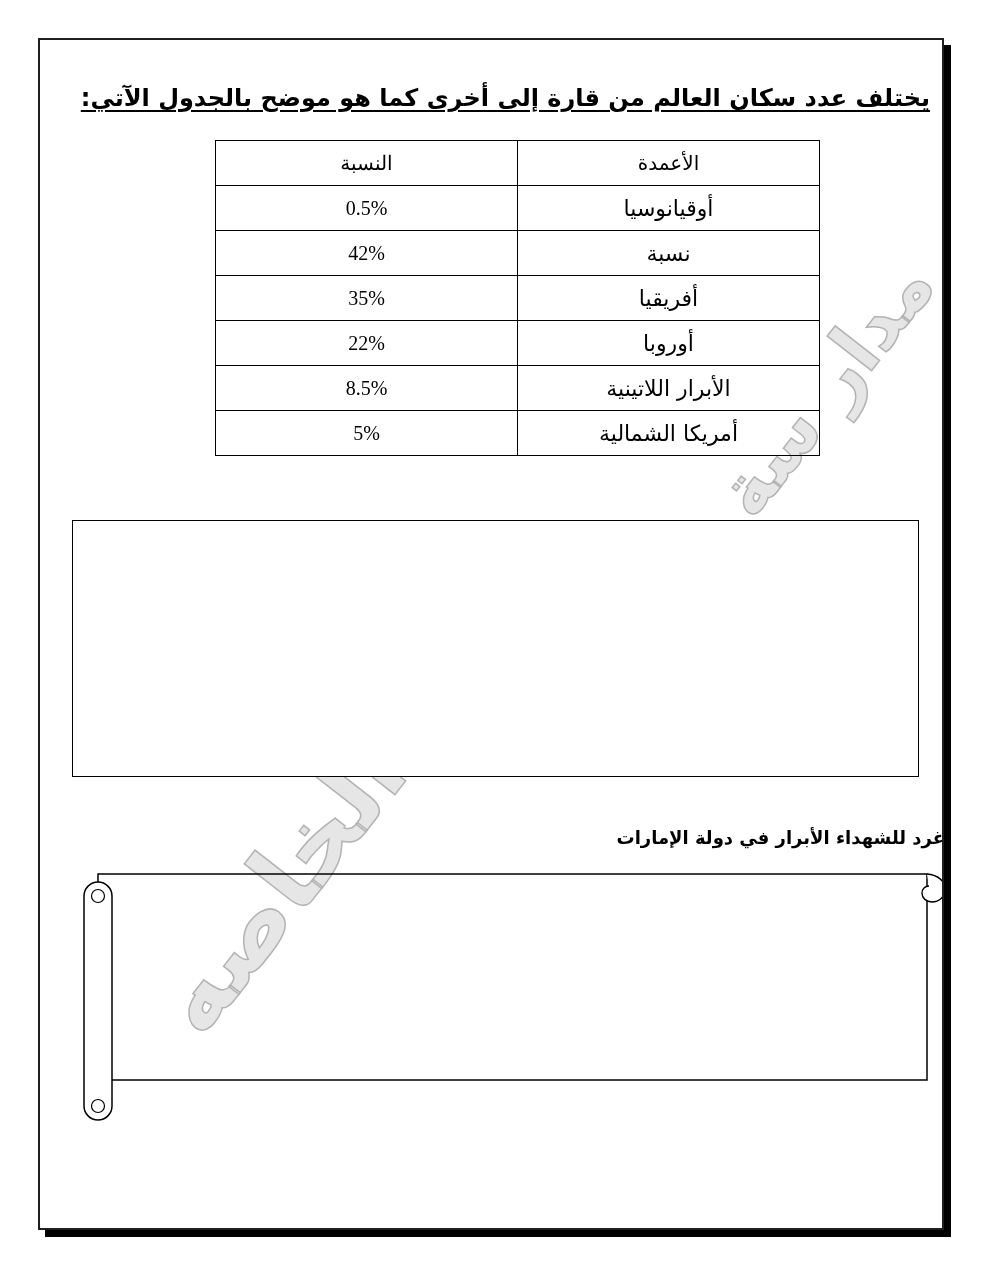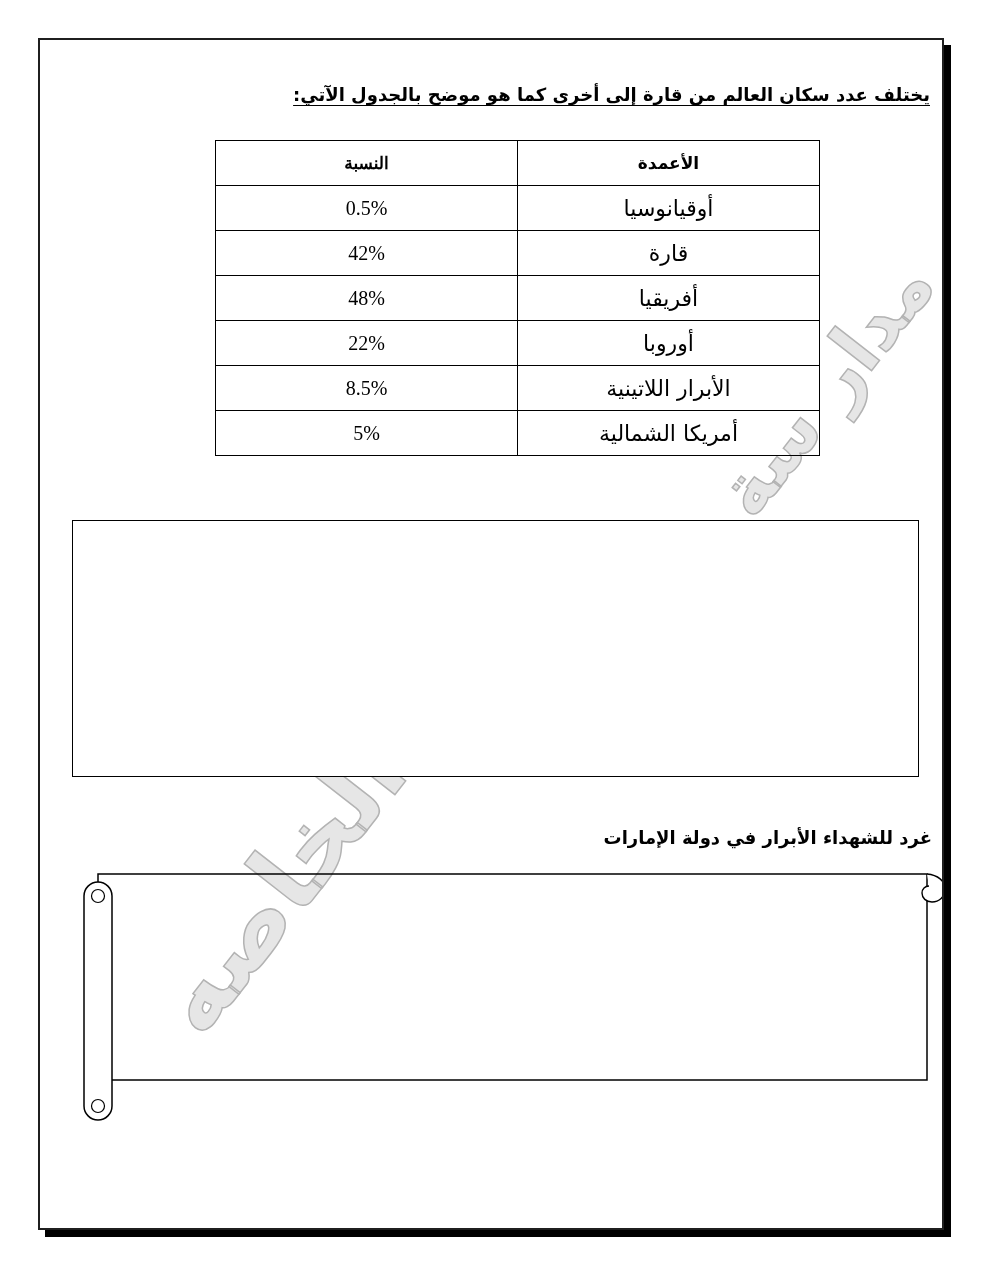--- a/index.html
+++ b/index.html
@@ -31,21 +31,21 @@
     white-space: nowrap;
     pointer-events: none;
     direction: rtl;
   }
   .wm-top { left: 675px; top: 345px; font-size: 74px; transform: rotate(-52deg); }
   .wm-bottom { left: 110px; top: 828px; font-size: 100px; transform: rotate(-52deg); }
   .title {
     position: absolute;
     top: 84px; right: 62px;
     z-index: 3;
-    font-size: 18px;
+    font-size: 24px;
     font-weight: bold;
     text-decoration: underline;
     text-underline-offset: 4px;
     direction: rtl;
   }
   .data-table {
     position: absolute;
     top: 140px; left: 215px;
     width: 605px;
     z-index: 2;
@@ -53,21 +53,21 @@
     direction: rtl;
     background: transparent;
   }
   .data-table th, .data-table td {
     border: 1px solid #000;
     height: 45px;
     text-align: center;
     vertical-align: middle;
     background: transparent;
   }
-  .data-table th { font-weight: bold; font-size: 17px; }
+  .data-table th { font-weight: normal; font-size: 20px; }
   .col-continent { width: 50%; font-size: 22px; }
   .col-pct { width: 50%; font-family: "Liberation Serif", serif; font-size: 20px; }
   .instruction {
     position: absolute;
     top: 487px; right: 62px;
     z-index: 3;
     font-size: 17px;
     font-weight: bold;
     text-decoration: underline;
     text-underline-offset: 4px;
@@ -76,21 +76,21 @@
   .chart-box {
     position: absolute;
     left: 72px; top: 520px;
     width: 847px; height: 257px;
     border: 1px solid #000;
     background: #ffffff;
     z-index: 2;
   }
   .tweet {
     position: absolute;
-    top: 827px; right: 60px;
+    top: 827px; right: 47px;
     z-index: 3;
     font-size: 18px;
     font-weight: bold;
     direction: rtl;
   }
   .scroll-wrap {
     position: absolute;
     left: 72px; top: 858px;
     width: 880px; height: 268px;
     z-index: 2;
@@ -115,26 +115,26 @@
         <th class="col-continent">الأعمدة</th>
         <th class="col-pct">النسبة</th>
       </tr>
     </thead>
     <tbody>
       <tr>
         <td class="col-continent">أوقيانوسيا</td>
         <td class="col-pct">0.5%</td>
       </tr>
       <tr>
-        <td class="col-continent">قارة</td>
+        <td class="col-continent">نسبة</td>
         <td class="col-pct">42%</td>
       </tr>
       <tr>
         <td class="col-continent">أفريقيا</td>
-        <td class="col-pct">48%</td>
+        <td class="col-pct">35%</td>
       </tr>
       <tr>
         <td class="col-continent">أوروبا</td>
         <td class="col-pct">22%</td>
       </tr>
       <tr>
         <td class="col-continent">الأبرار اللاتينية</td>
         <td class="col-pct">8.5%</td>
       </tr>
       <tr>

